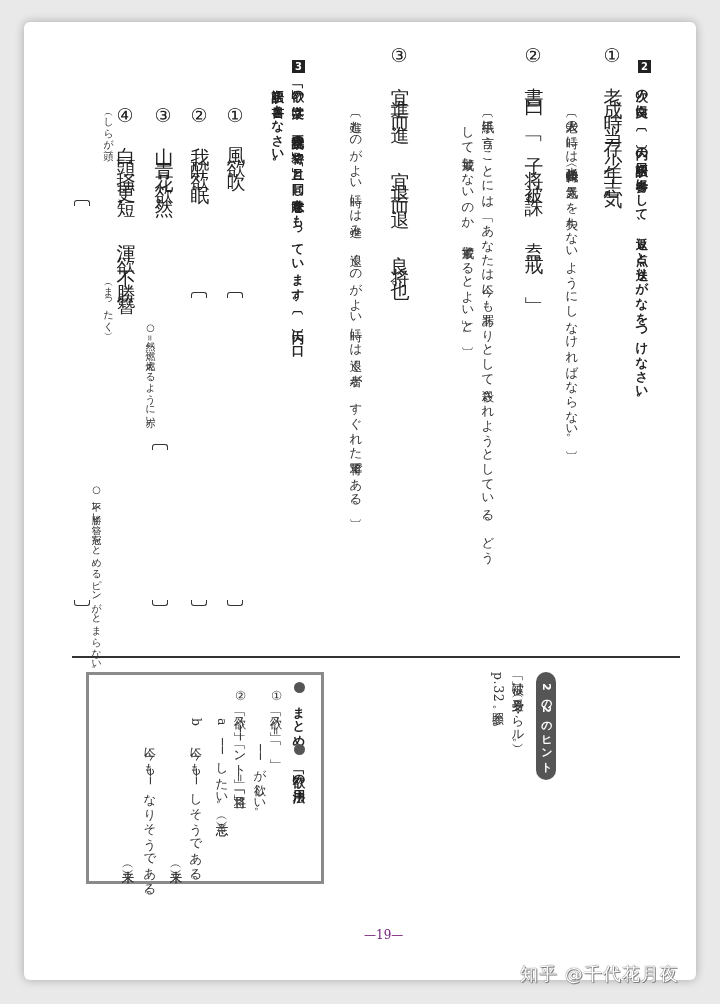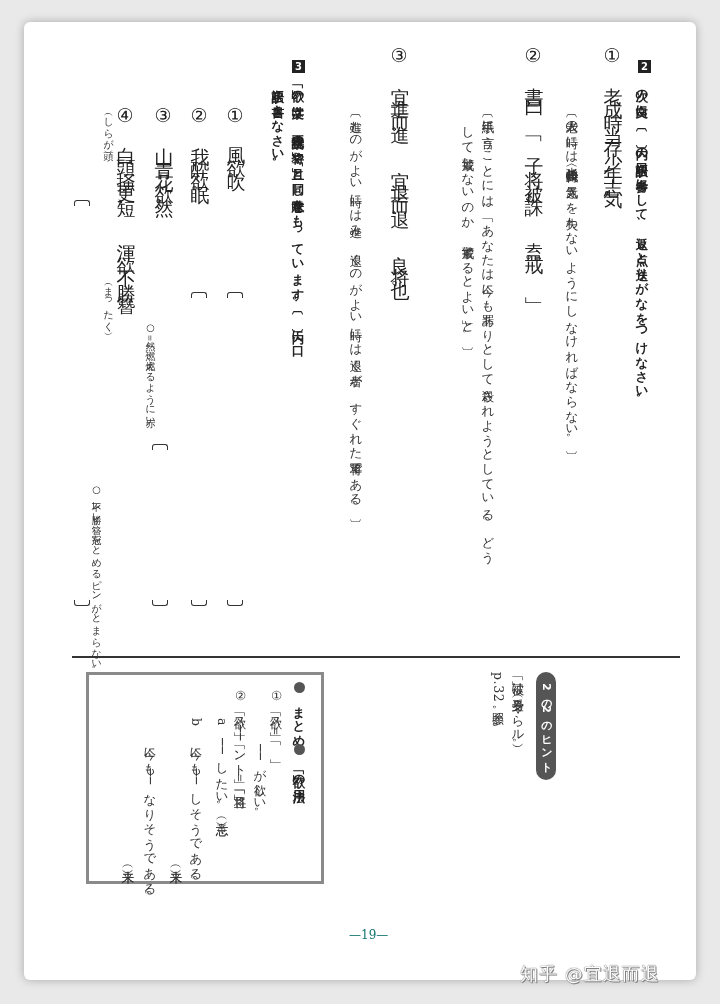--- a/index.html
+++ b/index.html
@@ -31,21 +31,21 @@
   .summary-box {
     position:absolute; left:62px; top:650px; width:238px; height:212px;
     border:3px solid #8a8a8a; box-sizing:border-box;
   }
   .hint-pill {
     position:absolute; left:512px; top:650px; width:20px; height:108px;
     background:#555; border-radius:10px; color:#fff;
     font:bold 11px "DejaVu Sans", sans-serif;
     writing-mode:vertical-rl; text-align:center; line-height:20px; letter-spacing:1px;
   }
-  .footer-page { position:absolute; left:325px; top:906px; font-size:12px; color:#0f766e; }
+  .footer-page { position:absolute; left:340px; top:906px; font-size:12px; color:#701a75; }
   .watermark { position:absolute; left:520px; top:962px; font:18px "DejaVu Sans", sans-serif; color:#fff;
     text-shadow: 0 0 1px #666, 0 0 1px #666, 1px 1px 0 #888; letter-spacing:1px; }
   .dot { display:inline-block; width:11px; height:11px; border-radius:50%; background:#555; }
 </style>
 </head>
 <body>
 
 <div class="page">
 
   <div class="badge" style="left:614px; top:38px;">2</div>
@@ -114,13 +114,13 @@
   <div class="v note" style="left:190px; top:716px;">──したい。（意志）</div>
   <div class="v note" style="left:164px; top:696px;">b</div>
   <div class="v note" style="left:164px; top:716px;">今にも──しそうである。</div>
   <div class="v note" style="left:144px; top:838px;">（未来）</div>
   <div class="v note" style="left:118px; top:716px;">今にも──なりそうである。</div>
   <div class="v note" style="left:96px; top:838px;">（未来）</div>
 
   <div class="footer-page">—19—</div>
 </div>
 
-<div class="watermark">知乎 @宜退而退</div>
+<div class="watermark">知乎 @千代花月夜</div>
 
 </body></html>

